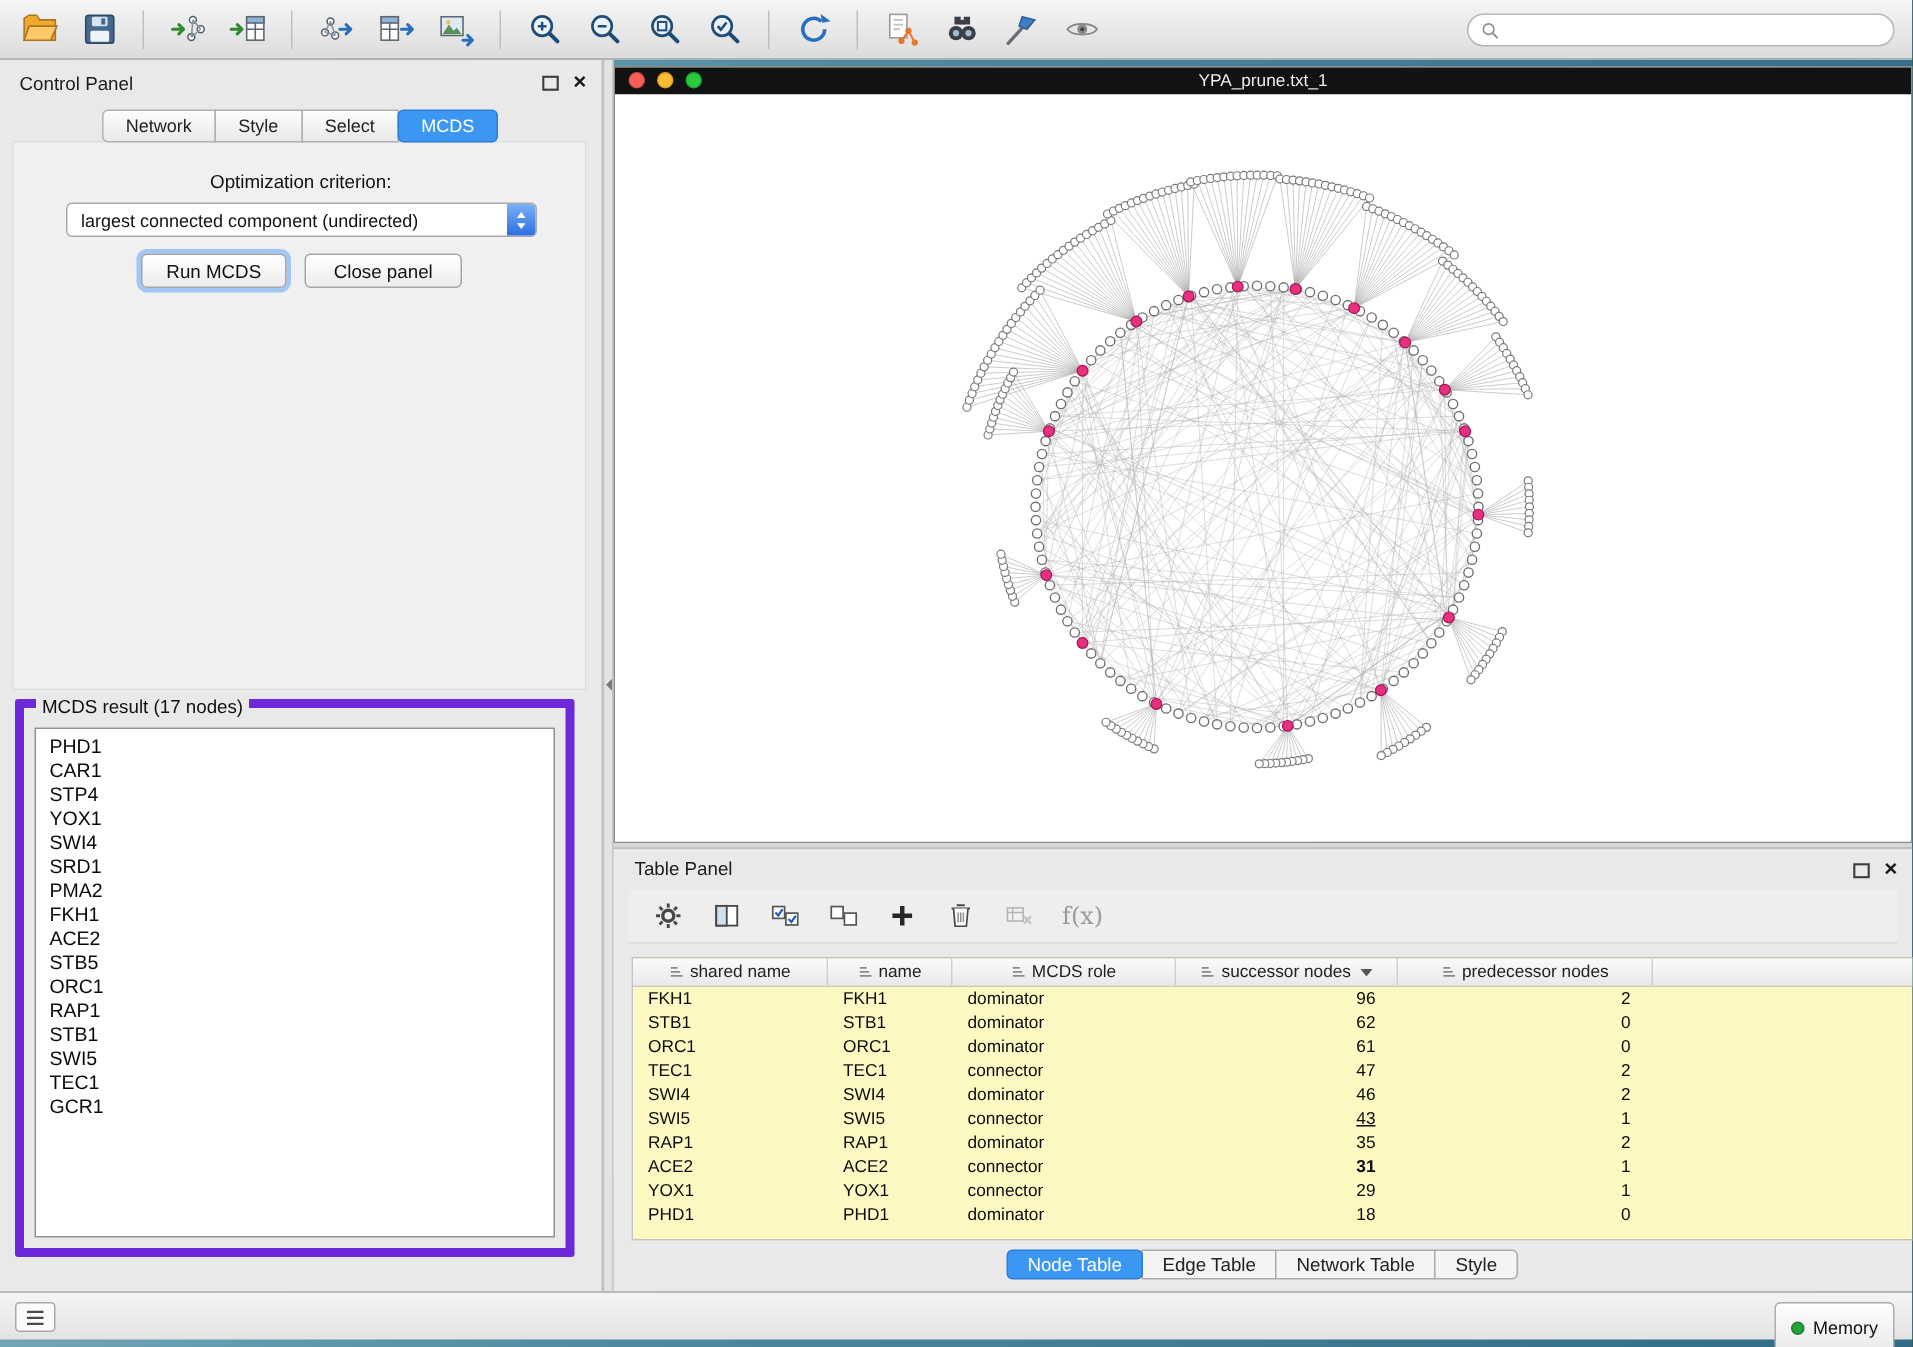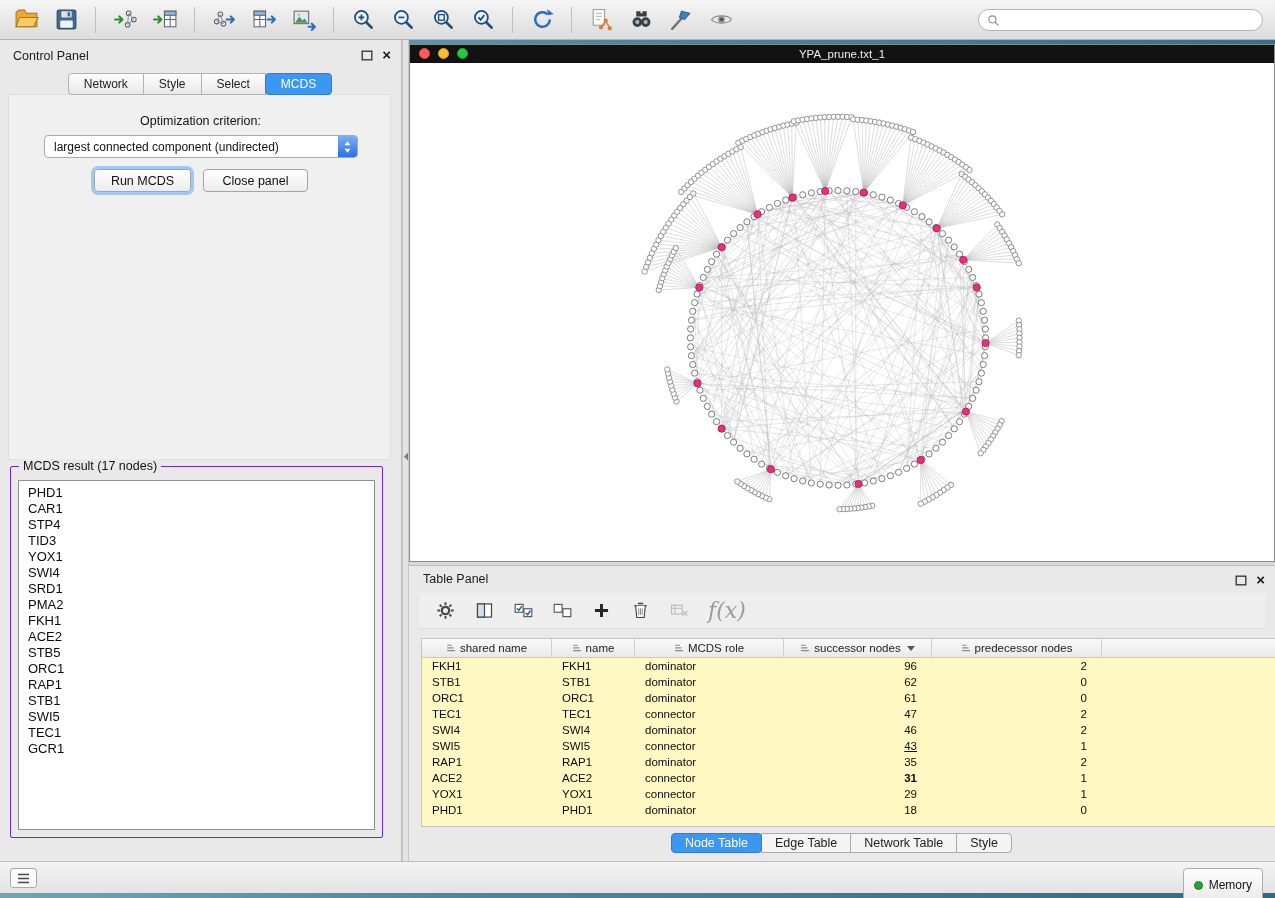--- a/index.html
+++ b/index.html
@@ -29,21 +29,21 @@
   .cp-tab:first-child{border-radius:4px 0 0 4px}
   .cp-tab:last-child{border-radius:0 4px 4px 0}
   .cp-tab.active{background:#3b97f2;color:#fff;border-color:#2e7cd6;border-radius:4px;position:relative;z-index:2}
   .opt-label{position:absolute;left:0;right:0;top:74px;text-align:center;font-size:12.5px;color:#111}
   .select{position:absolute;left:44px;top:95px;width:314px;height:23px;background:#fff;border:1px solid #a9a9a9;border-radius:4px;display:flex;align-items:center}
   .select-text{flex:1;font-size:12px;padding-left:9px;color:#111;white-space:nowrap;overflow:hidden}
   .select-cap{width:19px;height:100%;border-radius:0 3px 3px 0;background:linear-gradient(#7ab0f7,#2f6ee2);display:flex;align-items:center;justify-content:center}
   .btn{position:absolute;height:23px;border:1px solid #a5a5a5;border-radius:4px;background:linear-gradient(#ffffff,#ececec);font-size:12.5px;font-family:inherit;color:#111}
   .btn.run{left:94px;top:129px;width:97px;box-shadow:0 0 0 3px rgba(95,165,250,.55)}
   .btn.closep{left:203px;top:129px;width:105px}
-  .group-box{position:absolute;left:10px;top:426px;width:373px;height:372px;border:1px solid #6d28d9;border-radius:2px}
+  .group-box{position:absolute;left:10px;top:426px;width:373px;height:372px;border:6px solid #6d28d9;border-radius:2px}
   .legend{position:absolute;left:8px;top:-8px;background:#e9e9e9;padding:0 4px;font-size:12.5px;color:#111}
   .list-box{position:absolute;left:7px;right:7px;top:13px;bottom:7px;background:#fff;border:1px solid #8f8f8f;overflow:hidden;padding:4px 0 0 9px}
   .list-item{font-size:13px;line-height:16px;color:#0b0b0b}
 
   
   .v-splitter{position:absolute;left:402px;top:40px;width:7px;height:821px;background:#e3e3e3;border-left:1px solid #c7c7c7;border-right:1px solid #c7c7c7}
   .v-splitter svg{position:absolute;left:0px;top:412px;width:6px;height:9px}
   .h-splitter{position:absolute;left:409px;top:562px;width:866px;height:3px;background:#d8d8d8}
 
   
@@ -56,21 +56,21 @@
   .tl-green{background:#27c93f;border:0.5px solid #1ea832}
   .nw-view{position:absolute;left:0;top:18px;right:0;bottom:0;background:#fff}
   .nw-view svg{width:100%;height:100%;display:block}
 
   
   .table-panel{position:absolute;left:409px;top:565px;width:866px;height:296px;background:#e9e9e9;border-top:1px solid #bdbdbd}
   .tp-title{position:absolute;left:14px;top:6px;font-size:12.5px;color:#1b1b1b}
   .tp-toolbar{position:absolute;left:10px;top:27px;right:10px;height:36px;display:flex;align-items:center;gap:15px;padding-left:14px;border-bottom:1px solid #dcdcdc;background:#eeeeee}
   .tp-btn{width:24px;height:24px;display:flex;align-items:center;justify-content:center}
   .tp-btn svg{width:21px;height:21px}
-  .tp-btn.fx{font-family:"DejaVu Serif","Liberation Serif",serif;font-style:italic;font-size:22px;color:#9b9b9b;width:auto;padding:0 2px}
+  .tp-btn.fx{font-family:"DejaVu Serif","Liberation Serif",serif;font-size:16px;color:#9b9b9b;width:auto;padding:0 2px}
   .tp-table{position:absolute;left:12px;top:72px;width:958px;bottom:34px;background:#fef9c3;border:1px solid #c4c4c4;overflow:hidden}
   .thead{display:flex;height:19px;background:linear-gradient(#fafafa,#e9e9e9);border-bottom:1px solid #c9c9c9}
   .th{display:flex;align-items:center;justify-content:center;gap:4px;font-size:11.5px;color:#222;border-right:1px solid #cfcfcf;height:100%}
   .th svg.sort{width:10px;height:10px}
   .th svg.dd{width:8px;height:5px;margin-left:2px}
   .th.fill{flex:1;border-right:none}
   .tbody{position:relative}
   .tr{display:flex;height:16px;line-height:16px}
   .td{font-size:11.5px;color:#0c0c0c;padding-left:10px;white-space:nowrap;overflow:hidden}
   .td.num{text-align:right;padding-right:15px;padding-left:0}
@@ -260,21 +260,20 @@
       </span>
     </div>
     <button class="btn run">Run MCDS</button>
     <button class="btn closep">Close panel</button>
     <div class="group-box">
       <span class="legend">MCDS result (17 nodes)</span>
       <div class="list-box">
           <div class="list-item">PHD1</div>
           <div class="list-item">CAR1</div>
           <div class="list-item">STP4</div>
-          <div class="list-item">TID3</div>
           <div class="list-item">YOX1</div>
           <div class="list-item">SWI4</div>
           <div class="list-item">SRD1</div>
           <div class="list-item">PMA2</div>
           <div class="list-item">FKH1</div>
           <div class="list-item">ACE2</div>
           <div class="list-item">STB5</div>
           <div class="list-item">ORC1</div>
           <div class="list-item">RAP1</div>
           <div class="list-item">STB1</div>

